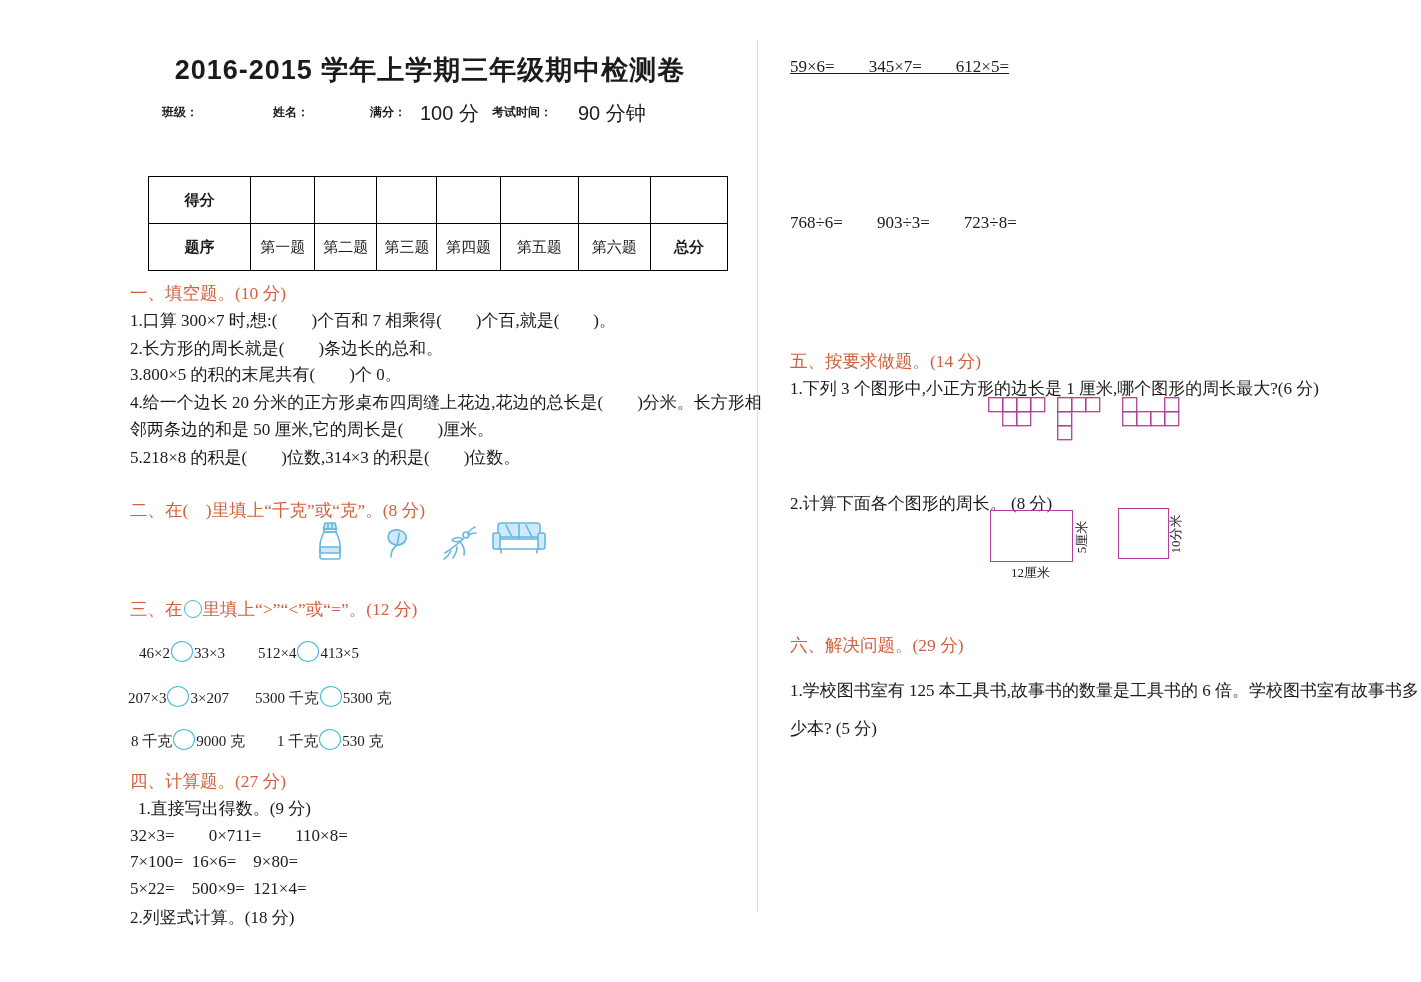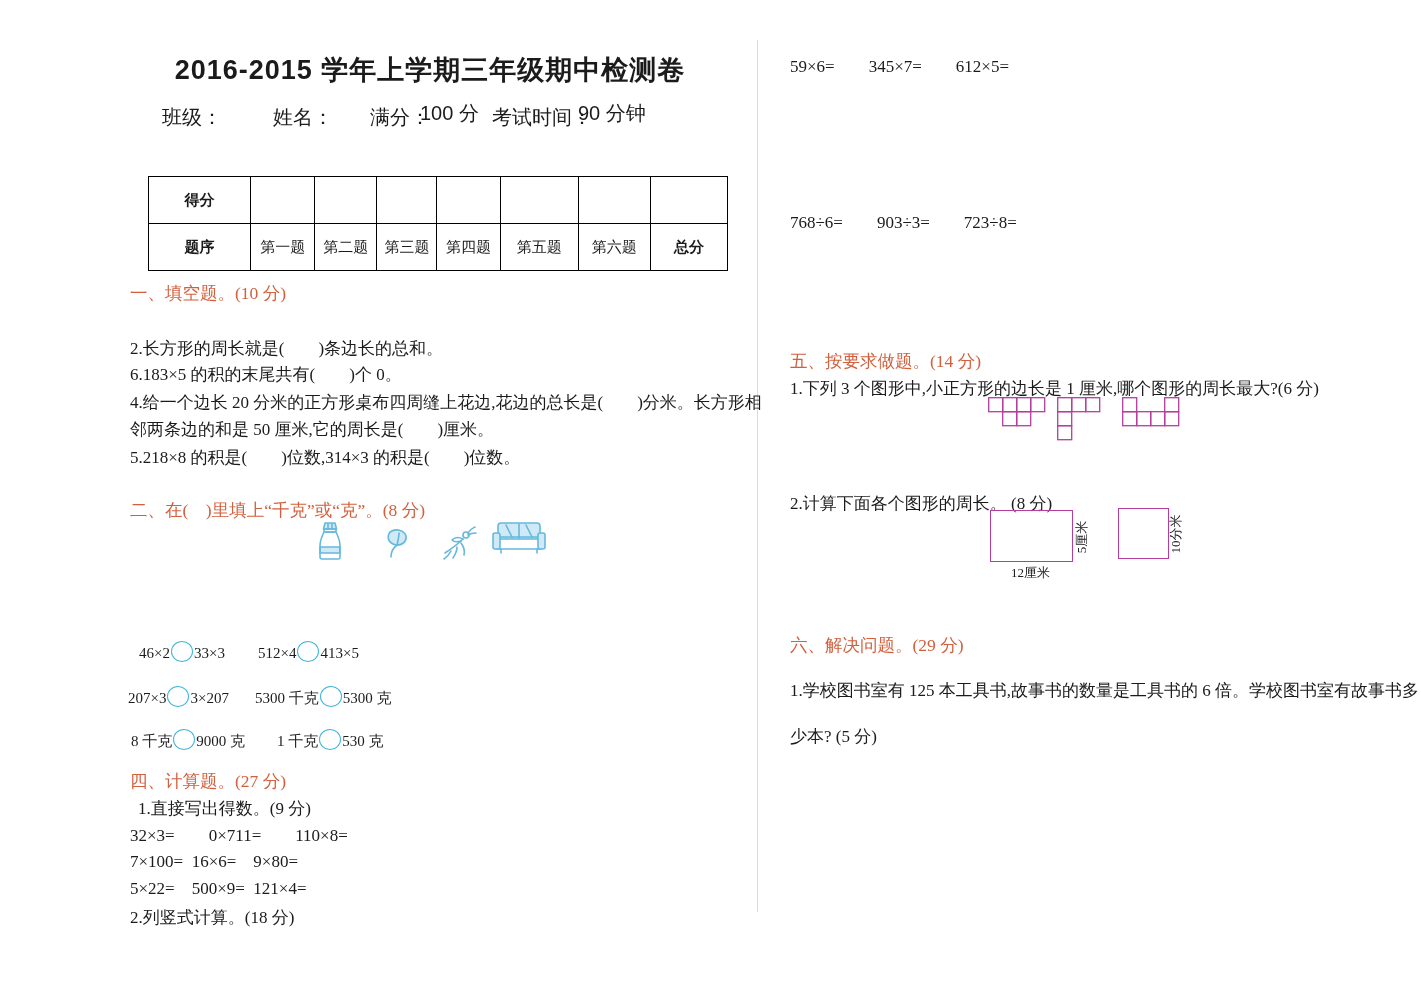--- a/index.html
+++ b/index.html
@@ -1,21 +1,21 @@
 <!DOCTYPE html>
 <html style="--accent: #d2603e; --shape: #b63d9e; --circle: #3eb6d8; --icon: #66b8dd; --iconfill: #cfe9f6; --divider: #dcdcdc;"><head>
 <meta charset="utf-8">
 <style>
   html,body { margin:0; padding:0; background:#ffffff; }
   .page { position:relative; width:1421px; height:982px; background:#fff; overflow:hidden;
           font-family:"Liberation Serif", serif; color:#1b1b1b; }
   .abs { position:absolute; }
   .pre { white-space:pre-wrap; }
   .title { font-family:"Liberation Sans", sans-serif; font-weight:bold; font-size:27px; letter-spacing:1px; }
-  .meta-label { font-size:20px; font-weight:normal; }
+  .meta-label { font-size:12px; font-weight:bold; }
   .meta-value { font-size:20px; font-family:"Liberation Sans", sans-serif; }
   .heading { color:var(--accent); font-size:17.5px; }
   .line { font-size:17px; }
   .small { font-size:13px; }
   table.score { border-collapse:collapse; table-layout:fixed; }
   table.score td { border:1.6px solid #000; text-align:center; vertical-align:middle;
                    font-size:15px; padding:0; height:46px; }
   td.bold { font-family:"Liberation Sans", sans-serif; font-weight:bold; font-size:17px; }
   .divider { width:1px; background:var(--divider); }
   .cmp { font-size:15px; white-space:nowrap; }
@@ -73,22 +73,23 @@
       <td>第三题</td>
       <td>第四题</td>
       <td>第五题</td>
       <td>第六题</td>
       <td class="bold">总分</td>
     </tr>
   </tbody>
     </table>
 
   <div class="abs heading" style="left:130px; top:281px;">一、填空题。(10 分)</div>
+  <div class="abs line" style="left:130px; top:309px;">1.口算 300×7 时,想:(　　)个百和 7 相乘得(　　)个百,就是(　　)。</div>
   <div class="abs line" style="left:130px; top:337px;">2.长方形的周长就是(　　)条边长的总和。</div>
-  <div class="abs line" style="left:130px; top:363px;">6.183×5 的积的末尾共有(　　)个 0。</div>
+  <div class="abs line" style="left:130px; top:363px;">3.800×5 的积的末尾共有(　　)个 0。</div>
   <div class="abs line" style="left:130px; top:391px;">4.给一个边长 20 分米的正方形桌布四周缝上花边,花边的总长是(　　)分米。长方形相</div>
   <div class="abs line" style="left:130px; top:418px;">邻两条边的和是 50 厘米,它的周长是(　　)厘米。</div>
   <div class="abs line" style="left:130px; top:446px;">5.218×8 的积是(　　)位数,314×3 的积是(　　)位数。</div>
 
   <div class="abs heading" style="left:130px; top:498px;">二、在(　)里填上“千克”或“克”。(8 分)</div>
 
   <svg class="abs icon" style="left:312px; top:521px;" width="36" height="40" viewBox="0 0 36 40">
     <path class="fillpart" d="M13 2 h10 l1.5 6 h-13 z"></path>
     <path d="M16 3 v4.5 M20 3 v4.5"></path>
     <rect x="12" y="8" width="12" height="3" rx="1"></rect>
@@ -113,20 +114,23 @@
   <svg class="abs icon" style="left:492px; top:519px;" width="54" height="40" viewBox="0 0 54 40">
     <rect class="fillpart" x="6" y="4" width="42" height="16" rx="3"></rect>
     <path d="M27 5 v14 M14 6 l6 12 M34 6 l6 12"></path>
     <rect x="4" y="18" width="46" height="12" rx="2"></rect>
     <rect class="fillpart" x="1" y="14" width="7" height="16" rx="2"></rect>
     <rect class="fillpart" x="46" y="14" width="7" height="16" rx="2"></rect>
     <path d="M9 30 v4 M45 30 v4"></path>
   </svg>
 
 
+  <div class="abs heading" style="left:130px; top:597px;">
+    <span>三、在</span><span class="circle sm"></span><span>里填上“&gt;”“&lt;”或“=”。(12 分)</span>
+  </div>
 
   <div class="abs cmp" style="left:139px; top:641px;">
     <span>46×2</span><span class="circle"></span><span>33×3</span>
   </div>
   <div class="abs cmp" style="left:258px; top:641px;">
     <span>512×4</span><span class="circle"></span><span>413×5</span>
   </div>
   <div class="abs cmp" style="left:128px; top:686px;">
     <span>207×3</span><span class="circle"></span><span>3×207</span>
   </div>
@@ -140,21 +144,21 @@
     <span>1 千克</span><span class="circle"></span><span>530 克</span>
   </div>
 
   <div class="abs heading" style="left:130px; top:769px;">四、计算题。(27 分)</div>
   <div class="abs line" style="left:138px; top:797px;">1.直接写出得数。(9 分)</div>
   <div class="abs line pre" style="left:130px; top:826px;">32×3=        0×711=        110×8=</div>
   <div class="abs line pre" style="left:130px; top:852px;">7×100=  16×6=    9×80=</div>
   <div class="abs line pre" style="left:130px; top:879px;">5×22=    500×9=  121×4=</div>
   <div class="abs line" style="left:130px; top:906px;">2.列竖式计算。(18 分)</div>
 
-  <div class="abs line pre" style="left:790px; top:57px;">59×6=        345×7=        612×5=</div>
+  <div class="abs line pre" style="left:790px; top:57px;text-decoration:underline;">59×6=        345×7=        612×5=</div>
   <div class="abs line pre" style="left:790px; top:193px;margin-top:20px;">768÷6=        903÷3=        723÷8=</div>
 
   <div class="abs heading" style="left:790px; top:349px;">五、按要求做题。(14 分)</div>
   <div class="abs line" style="left:790px; top:377px;">1.下列 3 个图形中,小正方形的边长是 1 厘米,哪个图形的周长最大?(6 分)</div>
 
   <svg class="abs fig" style="left:988px; top:397px;" width="59" height="31" viewBox="0 0 59 31">
     <rect x="0.7" y="0.7" width="14" height="14"></rect>
       <rect x="14.7" y="0.7" width="14" height="14"></rect>
     <rect x="28.7" y="0.7" width="14" height="14"></rect>
       <rect x="42.7" y="0.7" width="14" height="14"></rect>
@@ -181,15 +185,15 @@
 
   <div class="abs outline-rect" style="left:990px; top:510px; width:81px; height:50px;"></div>
   <div class="abs small" style="left:990px; top:564px; width:81px; text-align:center;">12厘米</div>
   <div class="vlabel" style="left:1059px; top:528px; width:46px;">5厘米</div>
 
   <div class="abs outline-rect" style="left:1118px; top:508px; width:49px; height:49px;"></div>
   <div class="vlabel" style="left:1152px; top:525px; width:48px;">10分米</div>
 
   <div class="abs heading" style="left:790px; top:633px;">六、解决问题。(29 分)</div>
   <div class="abs line" style="left:790px; top:679px;">1.学校图书室有 125 本工具书,故事书的数量是工具书的 6 倍。学校图书室有故事书多</div>
-  <div class="abs line" style="left:790px; top:717px;margin-top:8px;">少本? (5 分)</div>
+  <div class="abs line" style="left:790px; top:717px;">少本? (5 分)</div>
 
 </div>
 
 </body></html>

